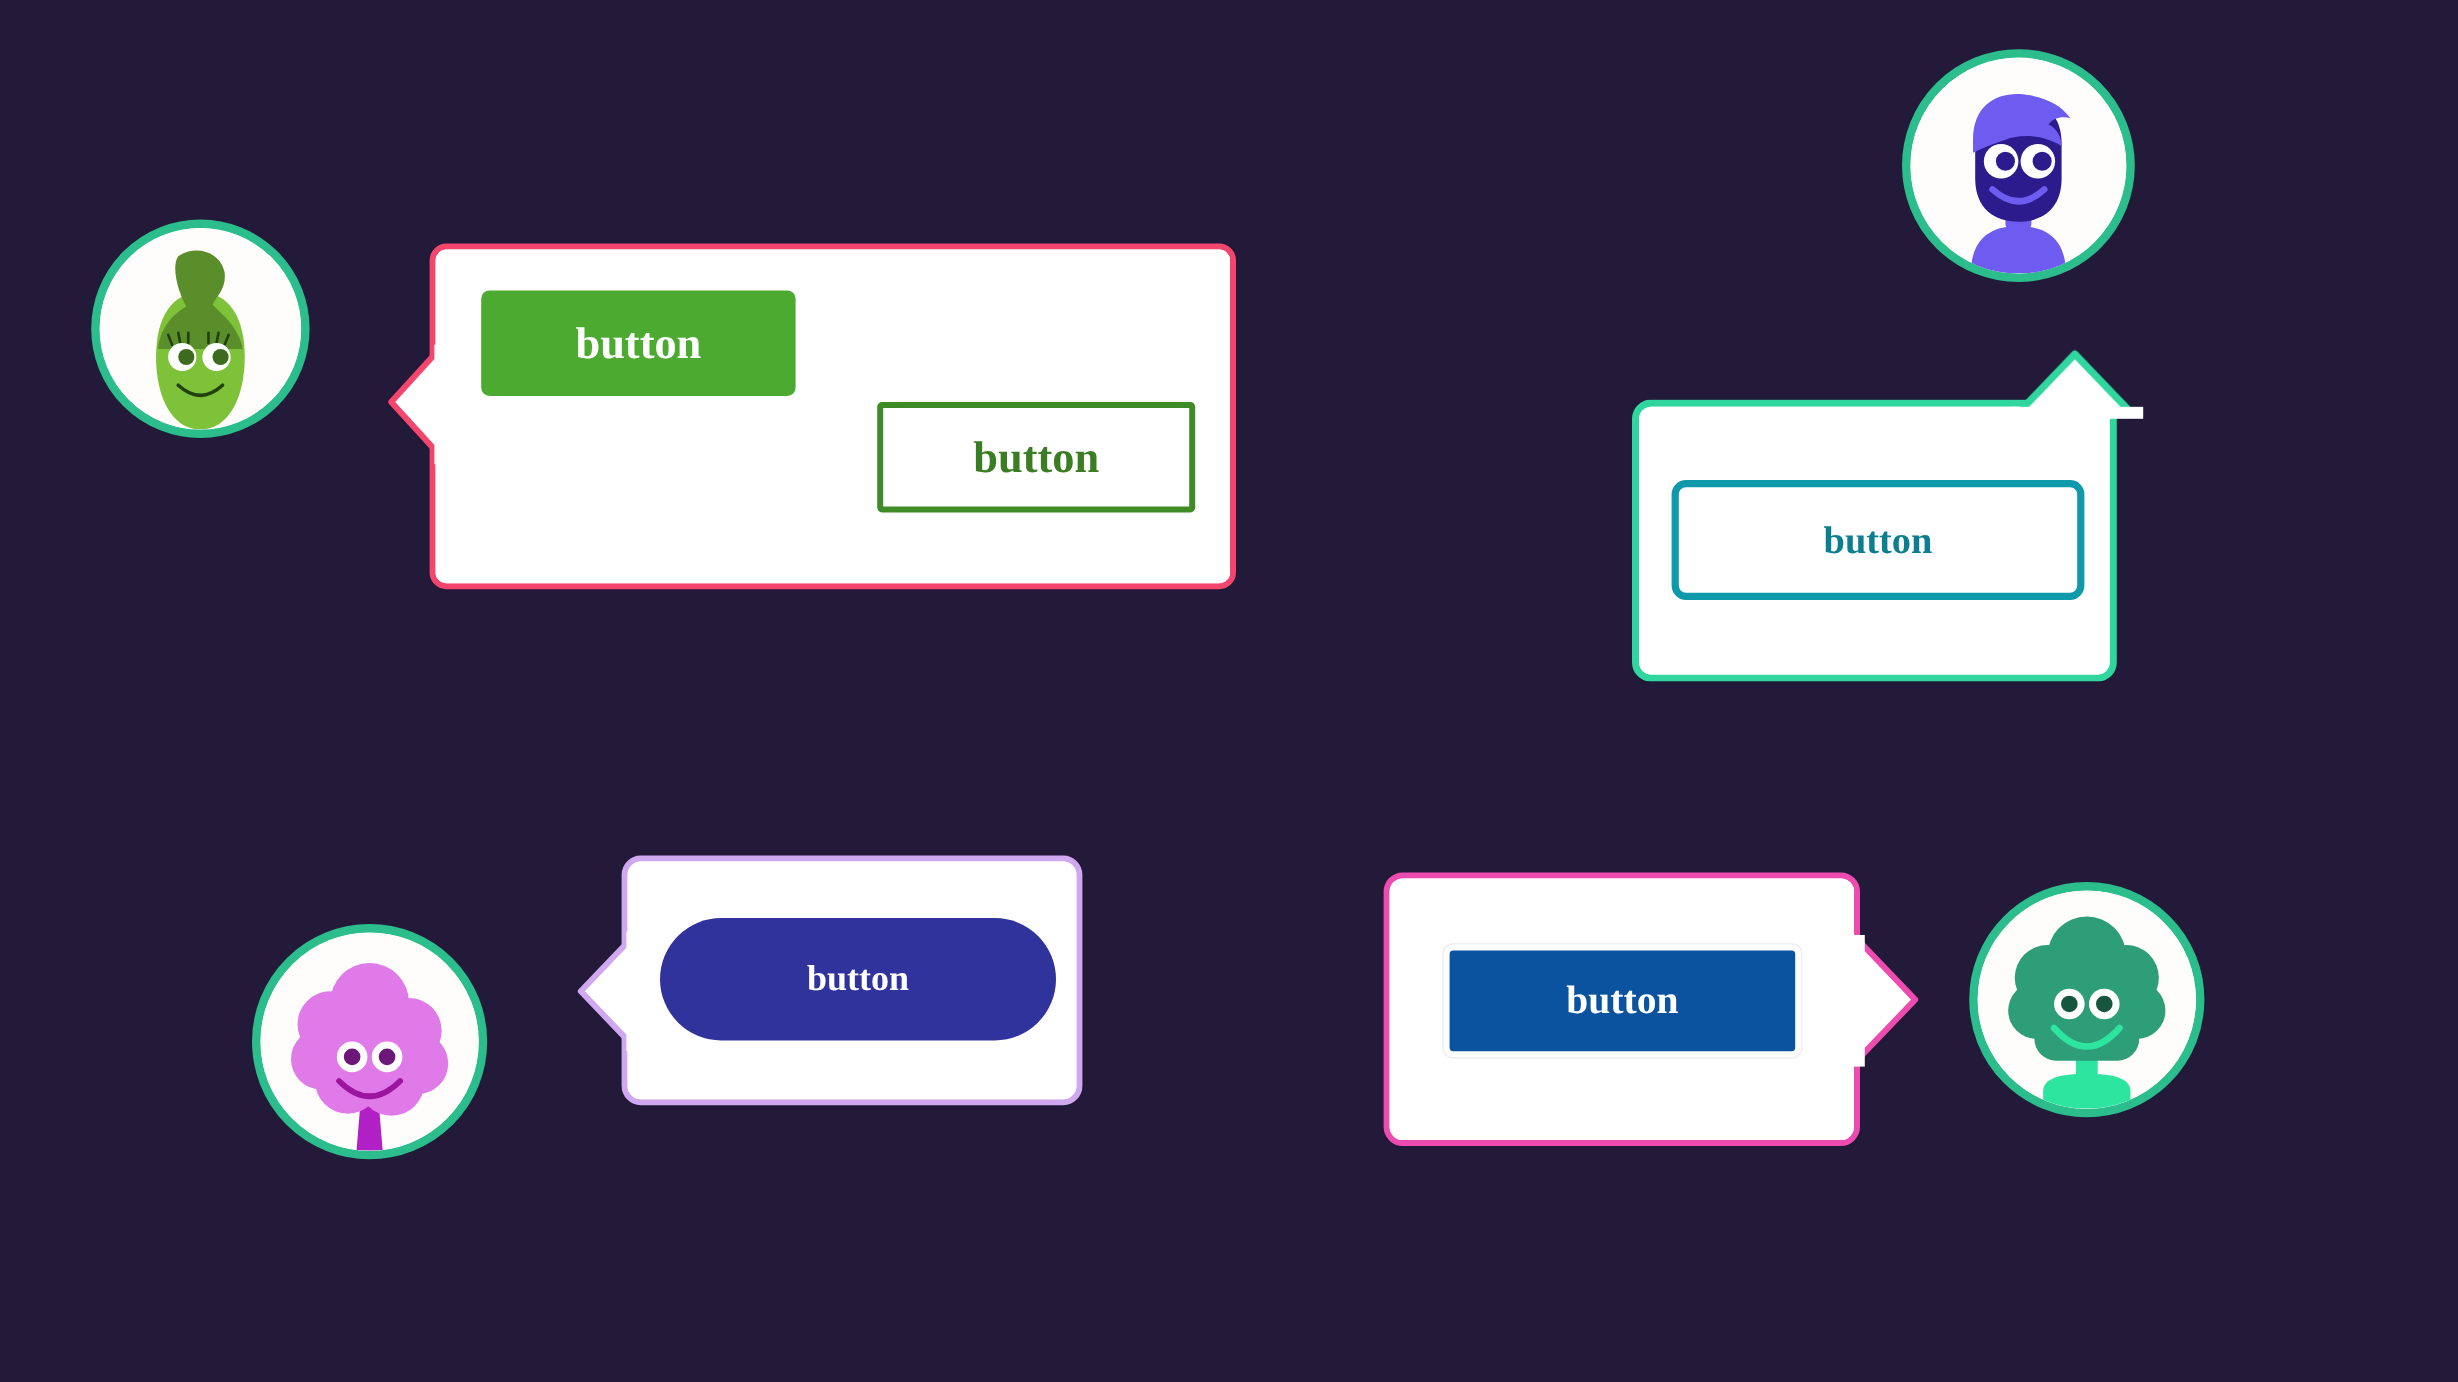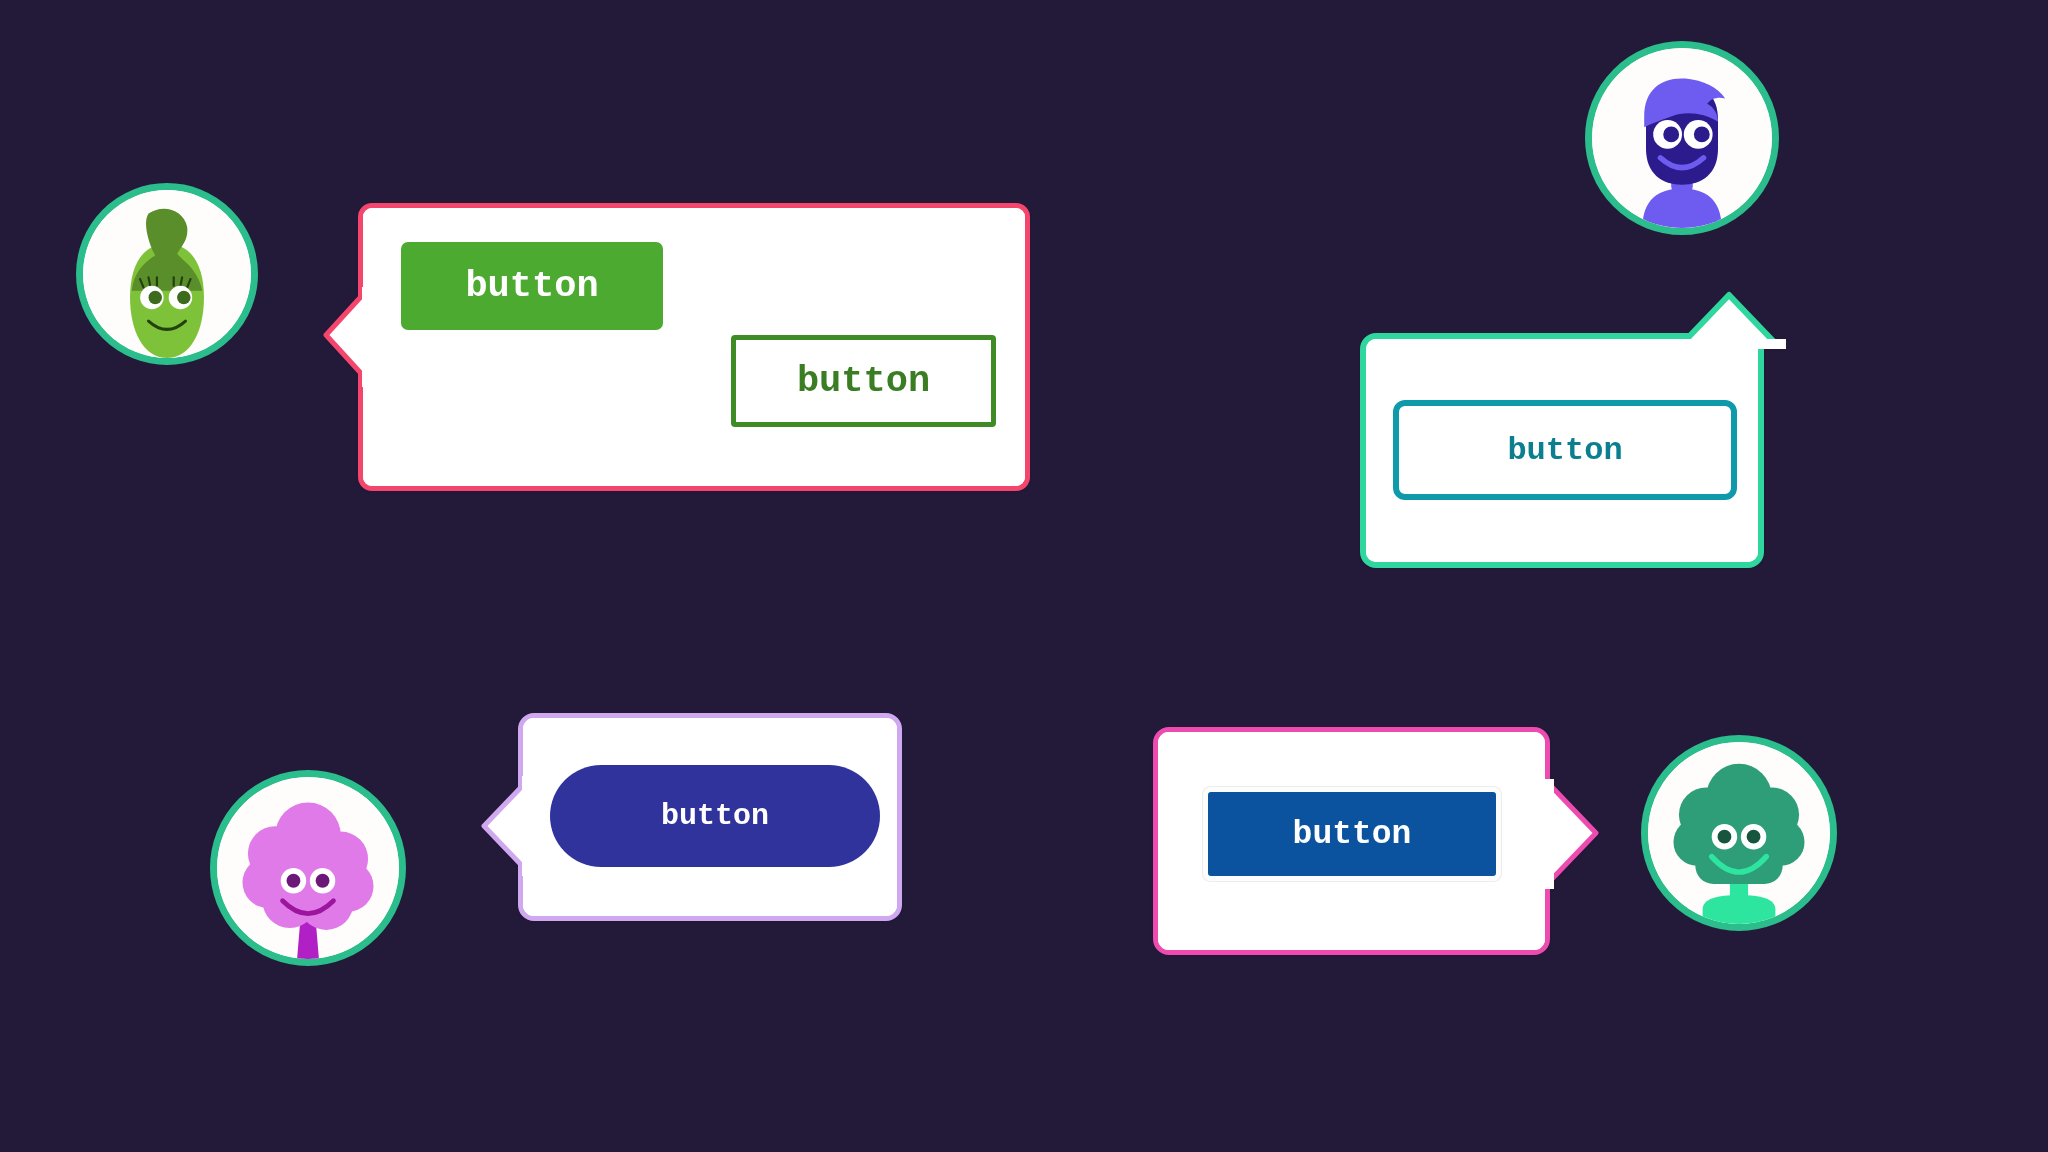--- a/index.html
+++ b/index.html
@@ -53,21 +53,21 @@
     pointer-events: none;
   }
   .tail svg { display:block; }
 
   
   .btn {
     box-sizing: border-box;
     display: inline-flex;
     align-items: center;
     justify-content: center;
-    font-family: Liberation Mono, monospace;
+    font-family: Liberation Serif, serif;
     cursor: pointer;
     white-space: nowrap;
   }
 
   
   #bubble-green {
     left: 358px; top: 203px; width: 672px; height: 288px;
     border: 5px solid #f4466d;
     border-radius: 14px;
   }

